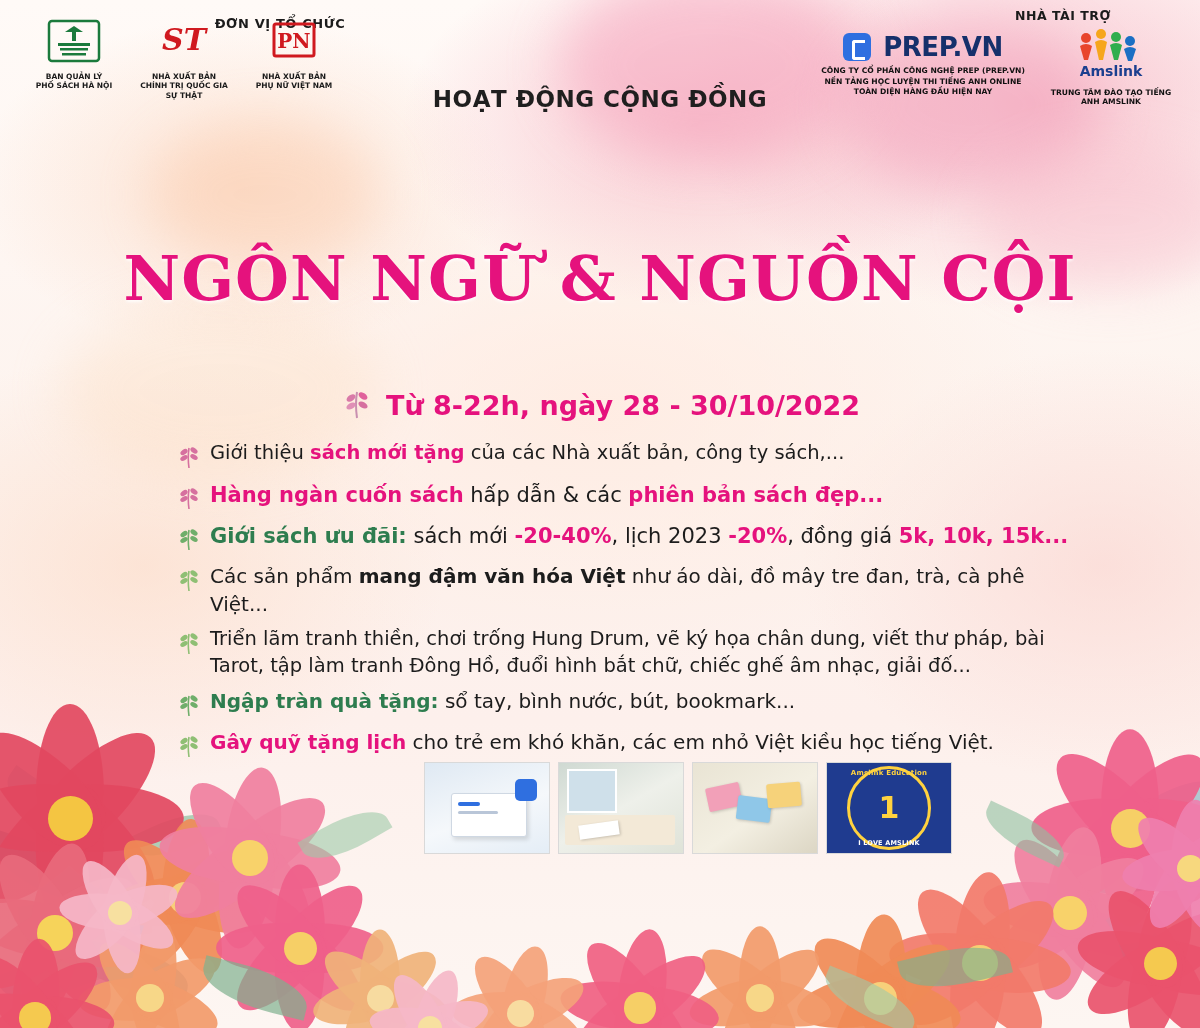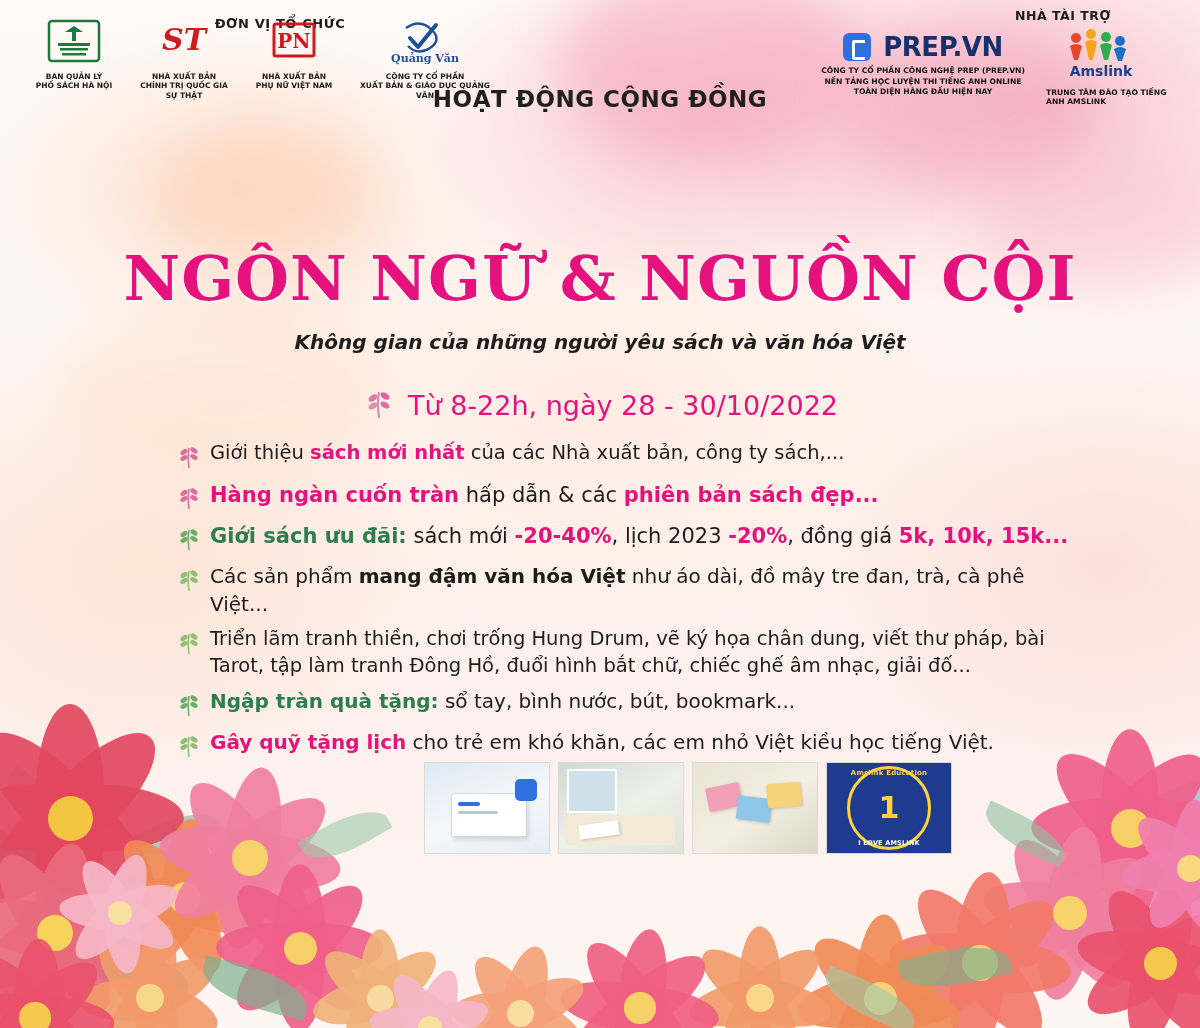--- a/index.html
+++ b/index.html
@@ -66,21 +66,21 @@
     position:absolute;right:47px;top:8px;width:180px;text-align:center;
     font-weight:bold;font-size:12.5px;letter-spacing:.5px;color:#1b1b1b;
   }
   .prep-box{width:210px;text-align:center;padding-top:20px;}
   .prep-logo{display:flex;align-items:center;justify-content:center;gap:12px;}
   .prep-sq{width:28px;height:28px;border-radius:6px;background:#2f6fe0;position:relative;}
   .prep-sq::after{content:"";position:absolute;left:9px;top:7px;width:10px;height:14px;
      border:3px solid #fff;border-right:none;border-radius:3px 0 0 3px;}
   .prep-word{font-size:26px;font-weight:bold;color:#15306b;letter-spacing:-.5px;}
   .prep-cap{font-size:7.6px;font-weight:bold;line-height:1.4;color:#111;margin-top:4px;}
-  .ams-box{width:130px;padding-top:14px;}
+  .ams-box{width:130px;text-align:center;padding-top:14px;}
   .ams-mark{height:56px;position:relative;}
   .ams-cap{font-size:7.6px;font-weight:bold;color:#111;margin-top:6px;}
 
   .activity{
     position:absolute;left:390px;top:86px;width:420px;text-align:center;
     font-size:23px;font-weight:bold;color:#1f1f1f;letter-spacing:.5px;
     font-family:"DejaVu Sans", sans-serif;
   }
 
   
@@ -96,21 +96,21 @@
   }
   .subtitle{
     position:absolute;top:330px;left:0;width:1200px;text-align:center;
     font-size:20px;font-style:italic;font-weight:bold;color:#1d1d1d;
   }
   .datetime-row{
     position:absolute;top:386px;left:0;width:1200px;
     display:flex;justify-content:center;align-items:center;gap:12px;
   }
   .datetime{
-    font-size:27px;font-weight:normal;color:#e5127d;
+    font-size:27px;font-weight:bold;color:#e5127d;
   }
 
   
   .list{position:absolute;left:176px;top:440px;width:900px;}
   .row{display:flex;align-items:flex-start;margin-bottom:8px;}
   .bullet{width:34px;flex:0 0 34px;padding-top:3px;}
   .txt{font-size:19.5px;color:#1c1c1c;line-height:1.38;}
   .txt .pink{color:#e5127d;font-weight:bold;}
   .txt .green{color:#2e7d4f;font-weight:bold;}
   .txt .b{font-weight:bold;}
@@ -194,33 +194,20 @@
             <rect x="8" y="8" width="40" height="32" rx="2" fill="none" stroke="#d0191f" stroke-width="3"></rect>
             <text x="28" y="32" text-anchor="middle" font-family="DejaVu Serif, serif" font-size="20" font-weight="bold" fill="#d0191f">PN</text>
           </svg>
         </div>
         <div class="logo-cap">
           <span>NHÀ XUẤT BẢN</span>
           <span class="l2">PHỤ NỮ VIỆT NAM</span>
         </div>
       </div>
 
-      <div class="logo-box" style="width:130px">
-        <div class="logo-mark">
-          <svg width="74" height="50" viewBox="0 0 74 50">
-            <path d="M18 12 q14 -10 26 2 q10 10 -2 18 q-12 8 -22 -2" fill="none" stroke="#1b4f9c" stroke-width="2.4"></path>
-            <path d="M22 22 l8 9 l18 -22" fill="none" stroke="#1b4f9c" stroke-width="4" stroke-linecap="round" stroke-linejoin="round"></path>
-            <text x="37" y="46" text-anchor="middle" font-family="DejaVu Serif, serif" font-size="11" font-weight="bold" fill="#1b4f9c">Quảng Văn</text>
-          </svg>
-        </div>
-        <div class="logo-cap">
-          <span>CÔNG TY CỔ PHẦN</span>
-          <span class="l2">XUẤT BẢN &amp; GIÁO DỤC QUẢNG VĂN</span>
-        </div>
-      </div>
     </div>
 
     <div class="sponsor-title">NHÀ TÀI TRỢ</div>
 
     <div class="sponsor-group">
       <div class="prep-box">
         <div class="prep-logo">
           <span class="prep-sq"></span>
           <span class="prep-word">PREP.VN</span>
         </div>
@@ -248,21 +235,20 @@
           </svg>
         </div>
         <div class="ams-cap">TRUNG TÂM ĐÀO TẠO TIẾNG ANH AMSLINK</div>
       </div>
     </div>
 
     <div class="activity">HOẠT ĐỘNG CỘNG ĐỒNG</div>
   </div>
 
   <div class="title2">NGÔN NGỮ &amp; NGUỒN CỘI</div>
-  <div class="subtitle">Không gian của những người yêu sách và văn hóa Việt</div>
 
   <div class="datetime-row">
     <span>
       <svg width="34" height="34" viewBox="0 0 34 34">
         <path d="M17 32 q-2 -14 0 -26" stroke="#c98fb0" stroke-width="2" fill="none"></path>
         <ellipse cx="11" cy="12" rx="5" ry="3" fill="#d97aa8" transform="rotate(-35 11 12)"></ellipse>
         <ellipse cx="23" cy="10" rx="5" ry="3" fill="#e0619b" transform="rotate(35 23 10)"></ellipse>
         <ellipse cx="11" cy="20" rx="5" ry="3" fill="#e08fb6" transform="rotate(-30 11 20)"></ellipse>
         <ellipse cx="23" cy="19" rx="5" ry="3" fill="#d6709f" transform="rotate(30 23 19)"></ellipse>
       </svg>
@@ -272,31 +258,31 @@
 
   <div class="list" id="bullet-list">
       <div class="row r1">
         <div class="bullet"><svg width="26" height="26" viewBox="0 0 26 26">
             <path d="M13 25 q-1.5 -11 0 -20" stroke="#d6709f" stroke-width="1.6" fill="none"></path>
             <ellipse cx="8" cy="9" rx="4" ry="2.4" fill="#d6709f" transform="rotate(-35 8 9)"></ellipse>
             <ellipse cx="18" cy="7.5" rx="4" ry="2.4" fill="#d6709f" transform="rotate(35 18 7.5)"></ellipse>
             <ellipse cx="8" cy="15" rx="4" ry="2.4" fill="#d6709f" transform="rotate(-30 8 15)"></ellipse>
             <ellipse cx="18" cy="14" rx="4" ry="2.4" fill="#d6709f" transform="rotate(30 18 14)"></ellipse>
           </svg></div>
-        <div class="txt"><span>Giới thiệu </span><span class="pink">sách mới nhất</span><span> của các Nhà xuất bản, công ty sách,...</span></div>
+        <div class="txt"><span>Giới thiệu </span><span class="pink">sách mới tặng</span><span> của các Nhà xuất bản, công ty sách,...</span></div>
       </div>
       <div class="row r2">
         <div class="bullet"><svg width="26" height="26" viewBox="0 0 26 26">
             <path d="M13 25 q-1.5 -11 0 -20" stroke="#d6709f" stroke-width="1.6" fill="none"></path>
             <ellipse cx="8" cy="9" rx="4" ry="2.4" fill="#d6709f" transform="rotate(-35 8 9)"></ellipse>
             <ellipse cx="18" cy="7.5" rx="4" ry="2.4" fill="#d6709f" transform="rotate(35 18 7.5)"></ellipse>
             <ellipse cx="8" cy="15" rx="4" ry="2.4" fill="#d6709f" transform="rotate(-30 8 15)"></ellipse>
             <ellipse cx="18" cy="14" rx="4" ry="2.4" fill="#d6709f" transform="rotate(30 18 14)"></ellipse>
           </svg></div>
-        <div class="txt"><span class="pink">Hàng ngàn cuốn tràn</span><span> hấp dẫn &amp; các </span><span class="pink">phiên bản sách đẹp...</span></div>
+        <div class="txt"><span class="pink">Hàng ngàn cuốn sách</span><span> hấp dẫn &amp; các </span><span class="pink">phiên bản sách đẹp...</span></div>
       </div>
       <div class="row r3">
         <div class="bullet"><svg width="26" height="26" viewBox="0 0 26 26">
             <path d="M13 25 q-1.5 -11 0 -20" stroke="#6fae6a" stroke-width="1.6" fill="none"></path>
             <ellipse cx="8" cy="9" rx="4" ry="2.4" fill="#6fae6a" transform="rotate(-35 8 9)"></ellipse>
             <ellipse cx="18" cy="7.5" rx="4" ry="2.4" fill="#6fae6a" transform="rotate(35 18 7.5)"></ellipse>
             <ellipse cx="8" cy="15" rx="4" ry="2.4" fill="#6fae6a" transform="rotate(-30 8 15)"></ellipse>
             <ellipse cx="18" cy="14" rx="4" ry="2.4" fill="#6fae6a" transform="rotate(30 18 14)"></ellipse>
           </svg></div>
         <div class="txt"><span class="green">Giới sách ưu đãi:</span><span> sách mới </span><span class="pink">-20-40%</span><span>, lịch 2023 </span><span class="pink">-20%</span><span>, đồng giá </span><span class="pink">5k, 10k, 15k...</span></div>

